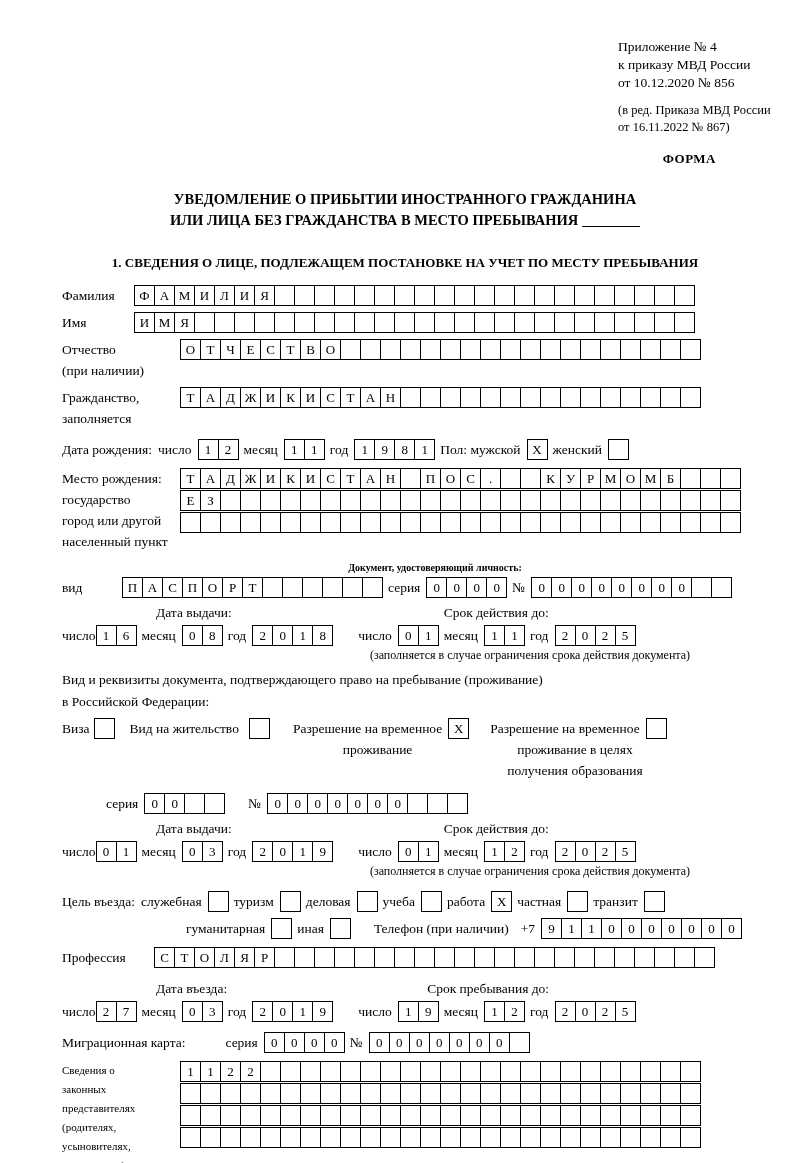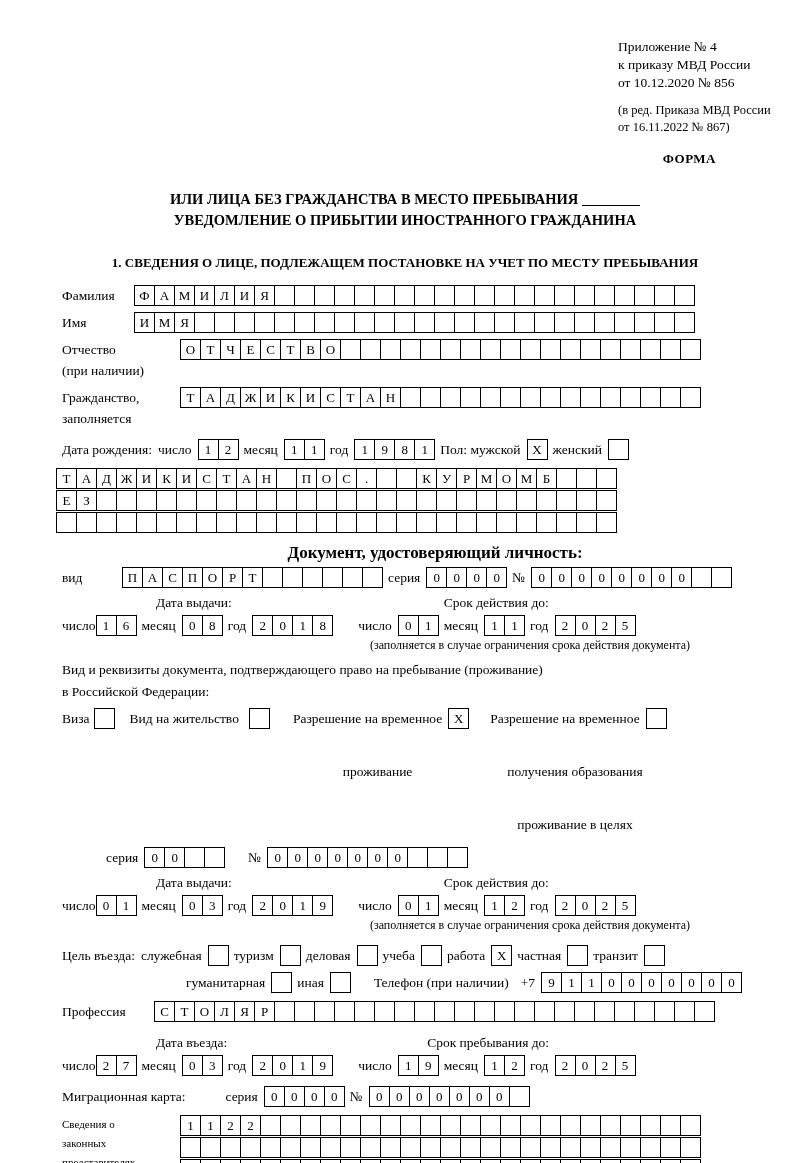--- a/index.html
+++ b/index.html
@@ -71,32 +71,32 @@
     width:21px;height:21px;
     border:1px solid #000;
     margin-right:-1px;
     box-sizing:border-box;
     font-size:13px;
     font-family:"Liberation Serif", serif;
     text-align:center;
     line-height:20px;
     background:#fff;
   }
-  .center{text-align:center;margin-top:32px;}
+  .center{text-align:center;}
   
   .form-body{margin-top:14px;}
   .mid{font-size:13.5px;line-height:21px;padding:0 6px;white-space:nowrap;}
   .underline-note{
     font-size:12px;
     text-align:center;
     margin-top:2px;
   }
   .bold-center{
     font-weight:bold;
-    font-size:17px;
+    font-size:10px;
     text-align:center;
     margin-top:10px;
   }
   .blk{margin-top:9px;font-size:13.5px;}
   .inline{display:flex;align-items:center;}
   .sub2{font-size:11px;line-height:19px;}
 </style>
 </head>
 <body>
 
@@ -107,22 +107,22 @@
     <div>к приказу МВД России</div>
     <div>от 10.12.2020 № 856</div>
     <div class="hdr-gap"></div>
     <div class="small">(в ред. Приказа МВД России</div>
     <div class="small">от 16.11.2022 № 867)</div>
   </div>
 
   <div class="forma">ФОРМА</div>
 
   <div class="title">
+    <div>УВЕДОМЛЕНИЕ О ПРИБЫТИИ ИНОСТРАННОГО ГРАЖДАНИНА</div>
     <div><span>ИЛИ ЛИЦА БЕЗ ГРАЖДАНСТВА В МЕСТО ПРЕБЫВАНИЯ</span> <span class="uline"></span></div>
-    <div>УВЕДОМЛЕНИЕ О ПРИБЫТИИ ИНОСТРАННОГО ГРАЖДАНИНА</div>
   </div>
 
   <div class="section1">1. СВЕДЕНИЯ О ЛИЦЕ, ПОДЛЕЖАЩЕМ ПОСТАНОВКЕ НА УЧЕТ ПО МЕСТУ ПРЕБЫВАНИЯ</div>
 
   <div class="form-body">
 
     <div class="row">
       <div class="lbl" style="width:72px;margin-left:6px;">Фамилия</div>
       <div class="boxes" id="surname-boxes">
           <div class="bx">Ф</div>
@@ -283,20 +283,26 @@
       <div class="boxes" id="sex-male">
           <div class="bx">X</div>
         </div>
       <div class="mid">женский</div>
       <div class="boxes" id="sex-female">
           <div class="bx"></div>
         </div>
     </div>
 
     <div class="row" style="margin-top:8px;">
+      <div style="width:118px;margin-left:6px;">
+        <div class="lbl">Место рождения:</div>
+        <div class="lbl">государство</div>
+        <div class="lbl">город или другой</div>
+        <div class="lbl">населенный пункт</div>
+      </div>
       <div>
         <div class="boxes" id="bp-row1">
             <div class="bx">Т</div>
             <div class="bx">А</div>
             <div class="bx">Д</div>
             <div class="bx">Ж</div>
             <div class="bx">И</div>
             <div class="bx">К</div>
             <div class="bx">И</div>
             <div class="bx">С</div>
@@ -490,22 +496,22 @@
         </div>
         <div class="center mid" style="padding:0;">проживание</div>
       </div>
       <div style="padding-left:16px;">
         <div class="inline">
           <div class="mid">Разрешение на временное</div>
           <div class="boxes" id="edu-mark">
               <div class="bx"></div>
             </div>
         </div>
+        <div class="center mid" style="padding:0;">проживание в целях</div>
         <div class="center mid" style="padding:0;">получения образования</div>
-        <div class="center mid" style="padding:0;">проживание в целях</div>
       </div>
     </div>
 
     <div class="row" style="margin-top:12px;align-items:center;">
       <div class="lbl" style="margin-left:50px;">серия</div>
       <div class="boxes" id="permit-series" style="margin-left:6px;">
           <div class="bx">0</div>
           <div class="bx">0</div>
           <div class="bx"></div>
           <div class="bx"></div>

